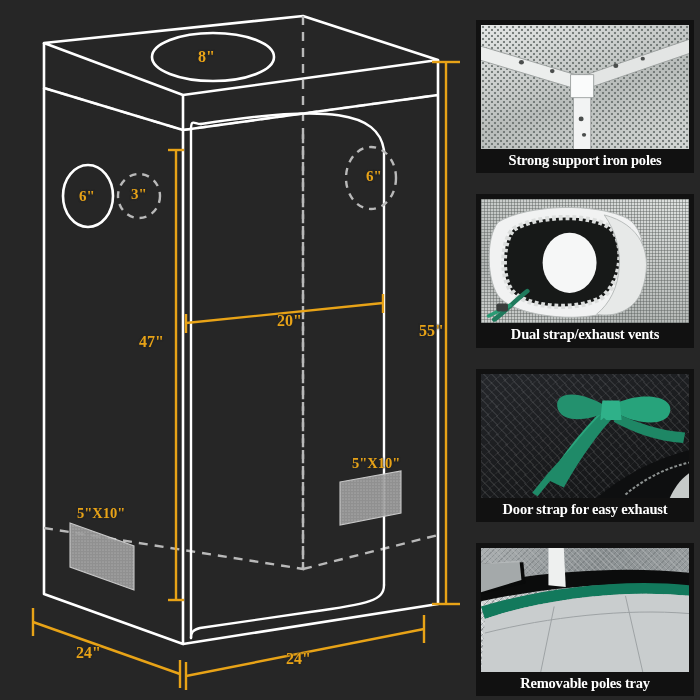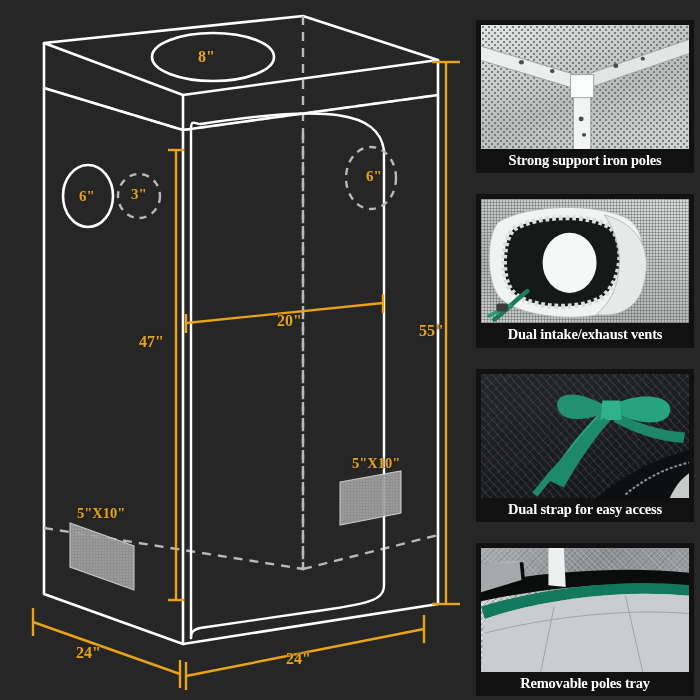--- a/index.html
+++ b/index.html
@@ -280,21 +280,21 @@
 
           <ellipse cx="92" cy="72" rx="28" ry="34" fill="#f6f7f7"></ellipse>
 
           <path d="M128 18 C164 28 182 60 166 106 C158 126 138 134 120 130 C148 106 152 54 128 18 Z" fill="#e7e9e8" stroke="#b4b8b7" stroke-width="1"></path>
 
           <path d="M48 104 C34 116 26 126 14 136" stroke="#1f7a5c" stroke-width="5" fill="none" stroke-linecap="round"></path>
           <path d="M30 120 L8 132" stroke="#2a9b74" stroke-width="4" fill="none" stroke-linecap="round"></path>
           <rect x="16" y="118" width="12" height="9" rx="2" fill="#3a3d3c"></rect>
         </svg>
       </div>
-      <div class="feature-caption">Dual intake/exhaust vents</div>
+      <div class="feature-caption">Dual strap/exhaust vents</div>
     </div>
 
     <div class="feature-card">
       <div class="feature-photo">
         <div class="photo-layer tex-darkdiag"></div>
         <svg class="photo-layer" viewBox="0 0 216 140" preserveAspectRatio="none">
 
           <path d="M128 40 C108 62 88 86 70 120 L86 128 C104 94 122 66 140 46 Z" fill="#1f8a68"></path>
           <path d="M128 40 C108 62 88 86 70 120" fill="none" stroke="#2aa57d" stroke-width="2"></path>
 
@@ -308,21 +308,21 @@
 
           <path d="M56 136 C76 108 104 76 130 52" fill="none" stroke="#1f8a68" stroke-width="7"></path>
 
           <path d="M120 140 L216 140 L216 86 C178 96 146 116 120 140 Z" fill="#0e0f10"></path>
 
           <path d="M150 136 C170 118 192 106 216 100" fill="none" stroke="#8c9190" stroke-width="2.2" stroke-dasharray="3 2"></path>
 
           <path d="M196 140 L216 140 L216 112 C206 120 200 130 196 140 Z" fill="#c6cac9"></path>
         </svg>
       </div>
-      <div class="feature-caption">Dual strap for easy access</div>
+      <div class="feature-caption">Door strap for easy exhaust</div>
     </div>
 
     <div class="feature-card">
       <div class="feature-photo">
         <div class="photo-layer tex-mylar"></div>
         <svg class="photo-layer" viewBox="0 0 216 140" preserveAspectRatio="none">
 
           <path d="M0 0 L216 0 L216 30 C150 24 70 30 0 48 Z" fill="#7e8385" opacity="0.55"></path>
 
           <path d="M0 40 C70 26 150 20 216 28 L216 44 C150 36 70 44 0 60 Z" fill="#0b0c0c"></path>

